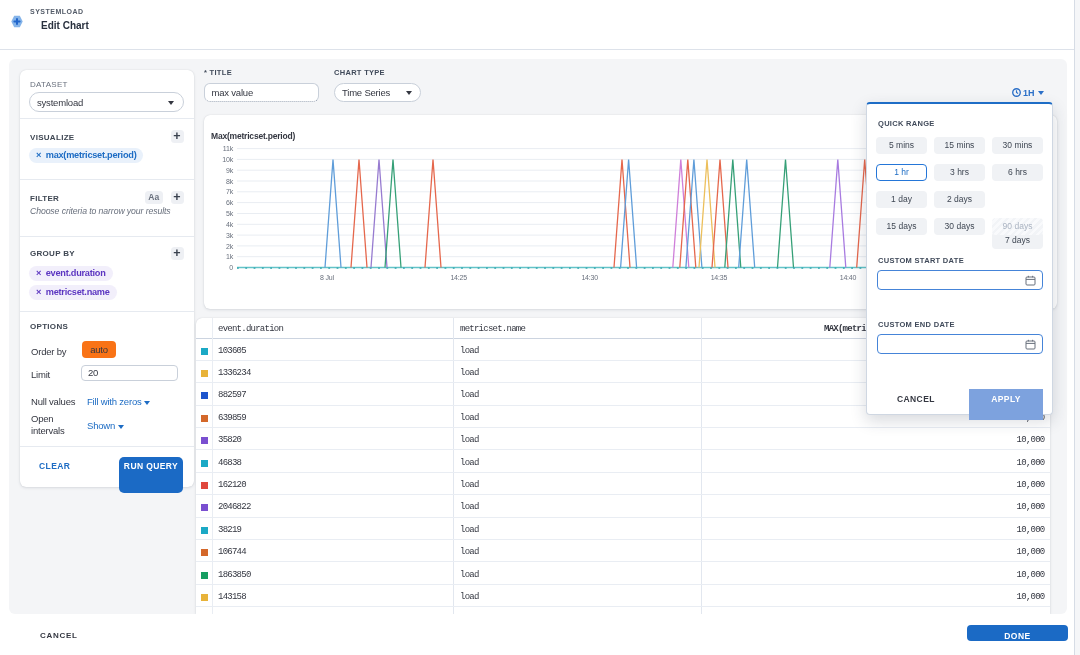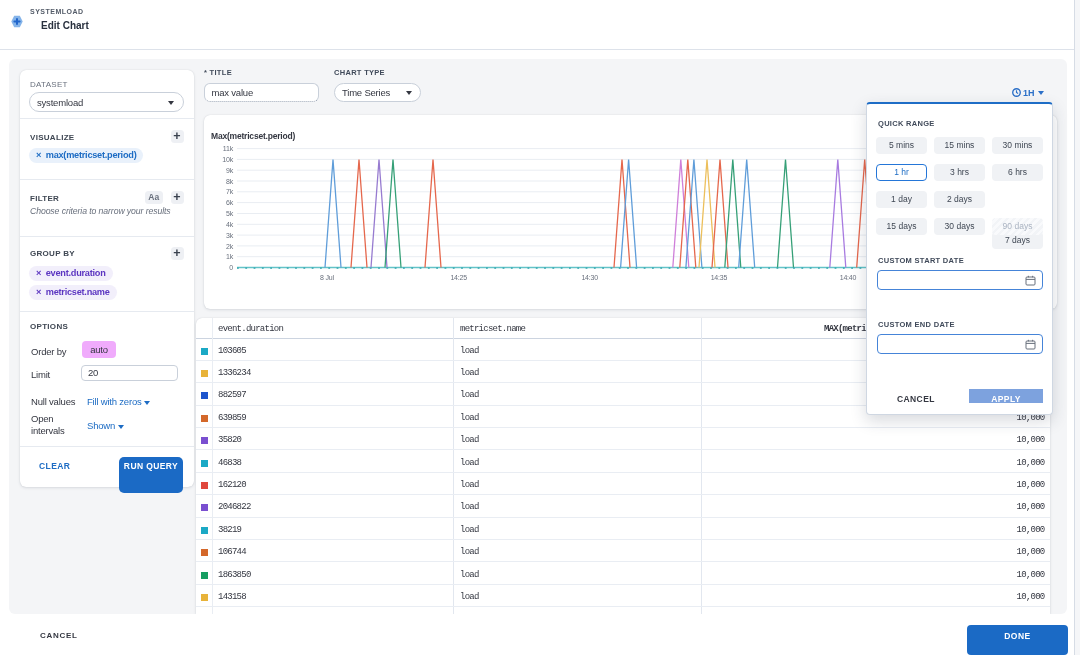--- a/index.html
+++ b/index.html
@@ -49,21 +49,21 @@
   <div class="abs" style="left:0;top:166px;width:174px;height:1px;background:#e6eaf0;"></div>
 
   <div class="abs seclabel" style="left:10px;top:179px;">GROUP BY</div>
   <div class="sqbtn" style="left:150.5px;top:176.5px;">+</div>
   <div class="pill" style="left:9px;top:196px;background:#f2effb;color:#5c36c1;">×&nbsp; event.duration</div>
   <div class="pill" style="left:9px;top:215px;background:#f2effb;color:#5c36c1;">×&nbsp; metricset.name</div>
   <div class="abs" style="left:0;top:241px;width:174px;height:1px;background:#e6eaf0;"></div>
 
   <div class="abs seclabel" style="left:10px;top:252px;">OPTIONS</div>
   <div class="abs body" style="left:11px;top:276px;">Order by</div>
-  <div class="abs body" style="left:62px;top:271px;width:34px;height:17px;background:#f0abfc;border-radius:4px;text-align:center;line-height:17px;">auto</div>
+  <div class="abs body" style="left:62px;top:271px;width:34px;height:17px;background:#f97316;border-radius:4px;text-align:center;line-height:17px;">auto</div>
   <div class="abs body" style="left:11px;top:299px;">Limit</div>
   <div class="abs body" style="left:61px;top:295px;width:97px;height:16px;border:1px solid #c9d0da;border-radius:4px;background:#fff;line-height:14px;padding-left:6px;">20</div>
   <div class="abs body" style="left:11px;top:326px;">Null values</div>
   <div class="abs link" style="left:67px;top:326px;">Fill with zeros <span class="caret" style="border-top-color:#1d6cc4;"></span></div>
   <div class="abs body" style="left:11px;top:343px;line-height:11.5px;">Open<br>intervals</div>
   <div class="abs link" style="left:67px;top:350px;">Shown <span class="caret" style="border-top-color:#1d6cc4;"></span></div>
   <div class="abs" style="left:0;top:376px;width:174px;height:1px;background:#e6eaf0;"></div>
 
   <div class="abs" style="left:19px;top:391px;font-size:8.5px;font-weight:bold;color:#1d6cc4;letter-spacing:.4px;">CLEAR</div>
   <div class="abs" style="left:99px;top:387px;width:64px;height:36px;background:#1b6ac5;border-radius:5px;color:#fff;font-size:8.5px;font-weight:bold;letter-spacing:.4px;text-align:center;line-height:19px;">RUN QUERY</div>
@@ -258,20 +258,20 @@
   <div class="abs small-label" style="left:11px;top:216px;">CUSTOM END DATE</div>
   <div class="abs" style="left:10px;top:230px;width:166px;height:20px;border:1px solid #4584d8;border-radius:4px;background:#fff;">
     <svg class="abs" style="right:6px;top:4px;" width="11" height="11" viewBox="0 0 11 11">
         <rect x="1" y="2" width="9" height="8" rx="1" fill="none" stroke="#69707d" stroke-width="1"></rect>
         <line x1="1" y1="4.4" x2="10" y2="4.4" stroke="#69707d" stroke-width="1"></line>
         <line x1="3.4" y1="0.8" x2="3.4" y2="2.4" stroke="#69707d" stroke-width="1"></line>
         <line x1="7.6" y1="0.8" x2="7.6" y2="2.4" stroke="#69707d" stroke-width="1"></line>
       </svg>
   </div>
   <div class="abs" style="left:30px;top:290px;font-size:8.5px;font-weight:bold;color:#343741;letter-spacing:.4px;">CANCEL</div>
-  <div class="abs" style="left:102px;top:285px;width:74px;height:14px;background:#7da2de;border-radius:0;color:#fff;font-size:8.5px;font-weight:bold;letter-spacing:.4px;text-align:center;line-height:21px;">APPLY</div>
+  <div class="abs" style="left:102px;top:285px;width:74px;height:31px;background:#7da2de;border-radius:0;color:#fff;font-size:8.5px;font-weight:bold;letter-spacing:.4px;text-align:center;line-height:21px;">APPLY</div>
 </div>
 
 <div class="abs" style="left:0;top:614px;width:1080px;height:41px;background:#fff;"></div>
 <div class="abs" style="left:40px;top:631px;font-size:8px;font-weight:bold;color:#343741;letter-spacing:.7px;">CANCEL</div>
-<div class="abs" style="left:967px;top:625px;width:101px;height:30px;background:#1b6ac5;border-radius:4px;color:#fff;font-size:8.5px;font-weight:bold;letter-spacing:.5px;text-align:center;line-height:22px;">DONE</div>
+<div class="abs" style="left:967px;top:625px;width:101px;height:16px;background:#1b6ac5;border-radius:4px;color:#fff;font-size:8.5px;font-weight:bold;letter-spacing:.5px;text-align:center;line-height:22px;">DONE</div>
 
 <div class="abs" style="left:1074px;top:0;width:6px;height:655px;background:#f5f6f8;border-left:1px solid #d6dce5;"></div>
 
 </body></html>

